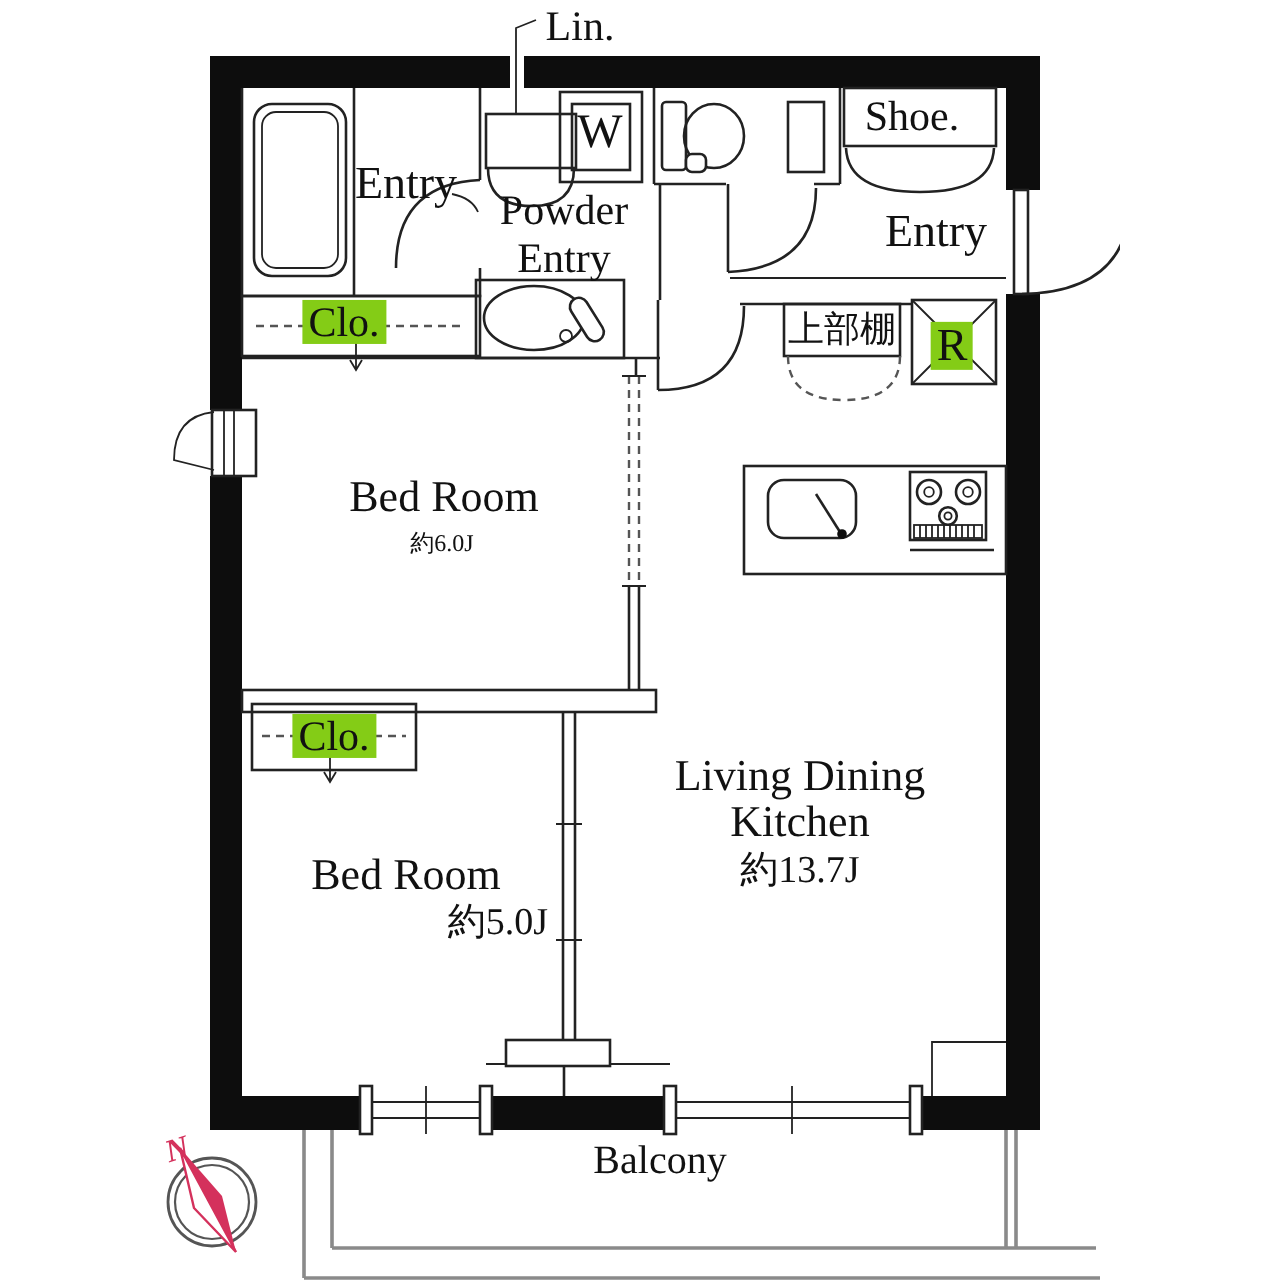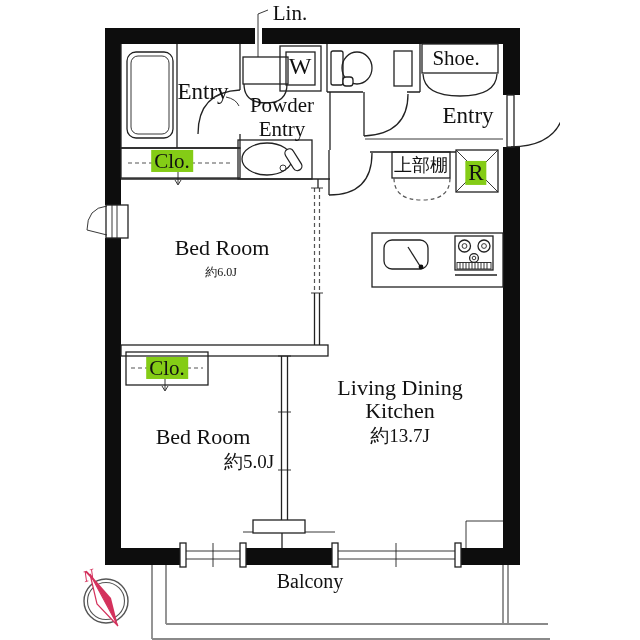--- a/index.html
+++ b/index.html
@@ -192,15 +192,15 @@
   <div class="lbl" style="left:421px;top:165px;font-size:18px;">上部棚</div>
   <div class="lbl bg" style="left:476px;top:173px;font-size:23px;">R</div>
   <div class="lbl bg" style="left:172px;top:161px;font-size:21px;">Clo.</div>
   <div class="lbl bg" style="left:167px;top:368px;font-size:21px;">Clo.</div>
   <div class="lbl" style="left:222px;top:248px;font-size:22px;">Bed Room</div>
   <div class="lbl" style="left:221px;top:272px;font-size:12px;">約6.0J</div>
   <div class="lbl" style="left:203px;top:437px;font-size:22px;">Bed Room</div>
   <div class="lbl" style="left:203px;top:462px;font-size:19px;margin-left:46px;">約5.0J</div>
   <div class="lbl wrap" style="left:400px;top:376px;width:170px;font-size:22px;line-height:23px;">Living Dining Kitchen</div>
   <div class="lbl" style="left:400px;top:436px;font-size:19px;">約13.7J</div>
-  <div class="lbl" style="left:310px;top:581px;font-size:20px;">Balcony</div>
+  <div class="lbl" style="left:330px;top:581px;font-size:20px;">Balcony</div>
   <div class="lbl n-label" style="left:89px;top:576px;font-size:16px;">N</div>
 </div>
 
 </body></html>

